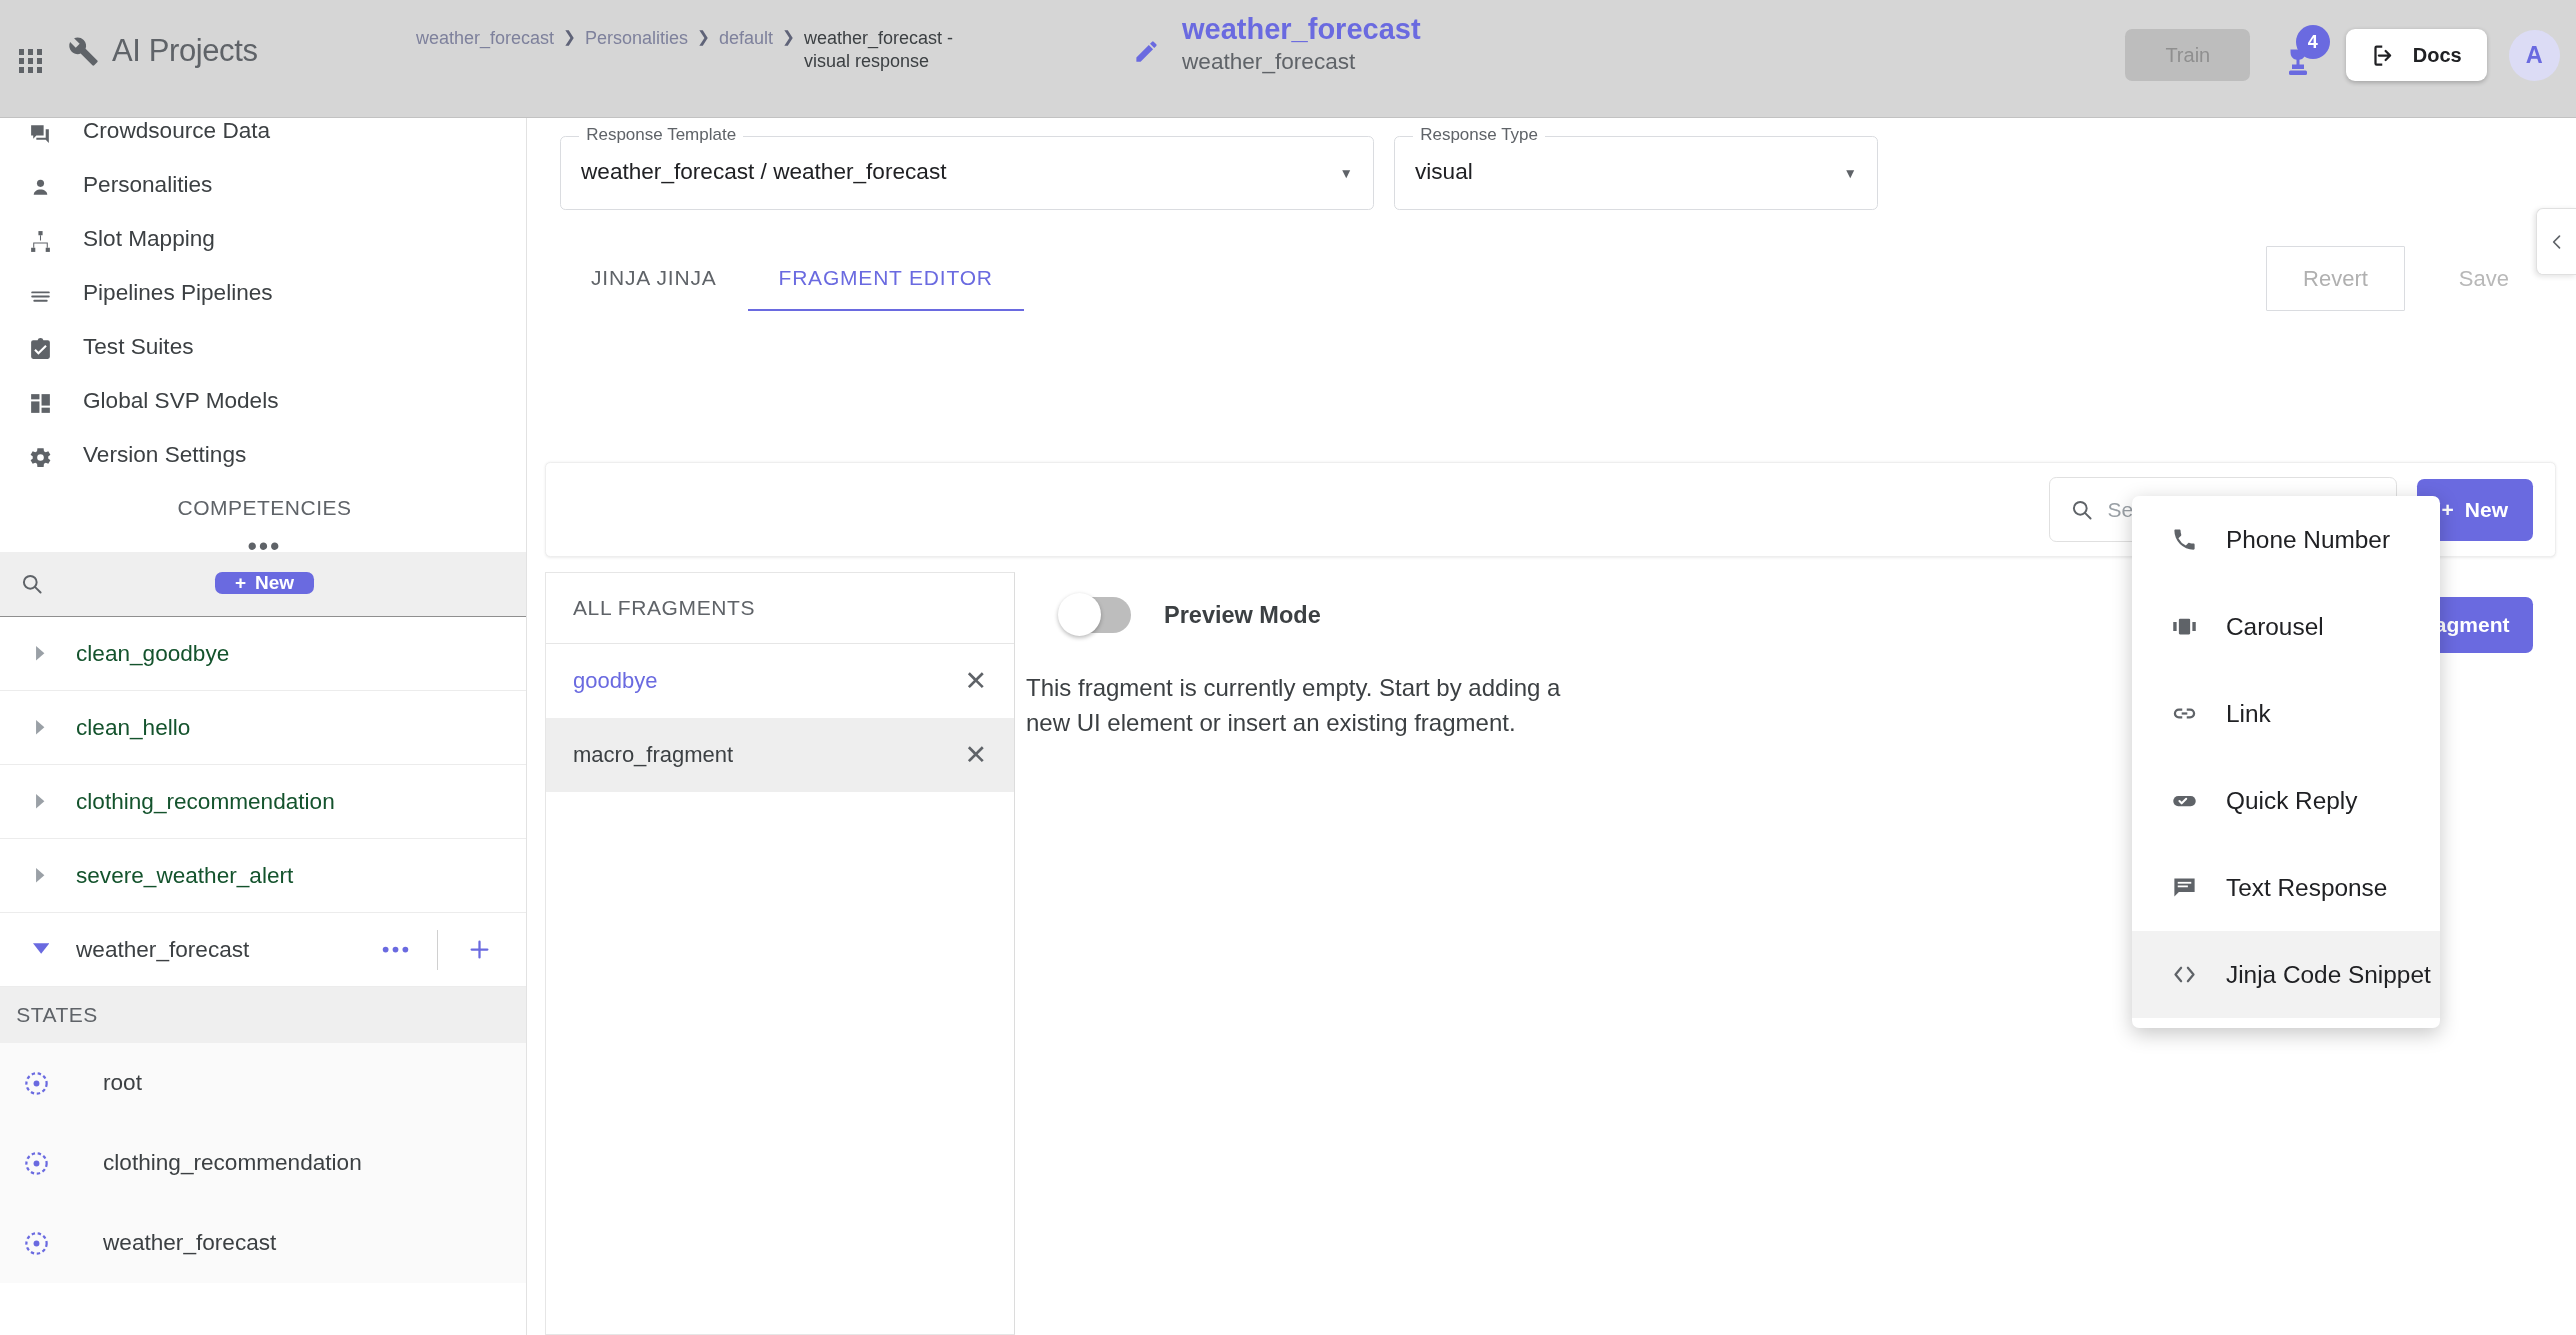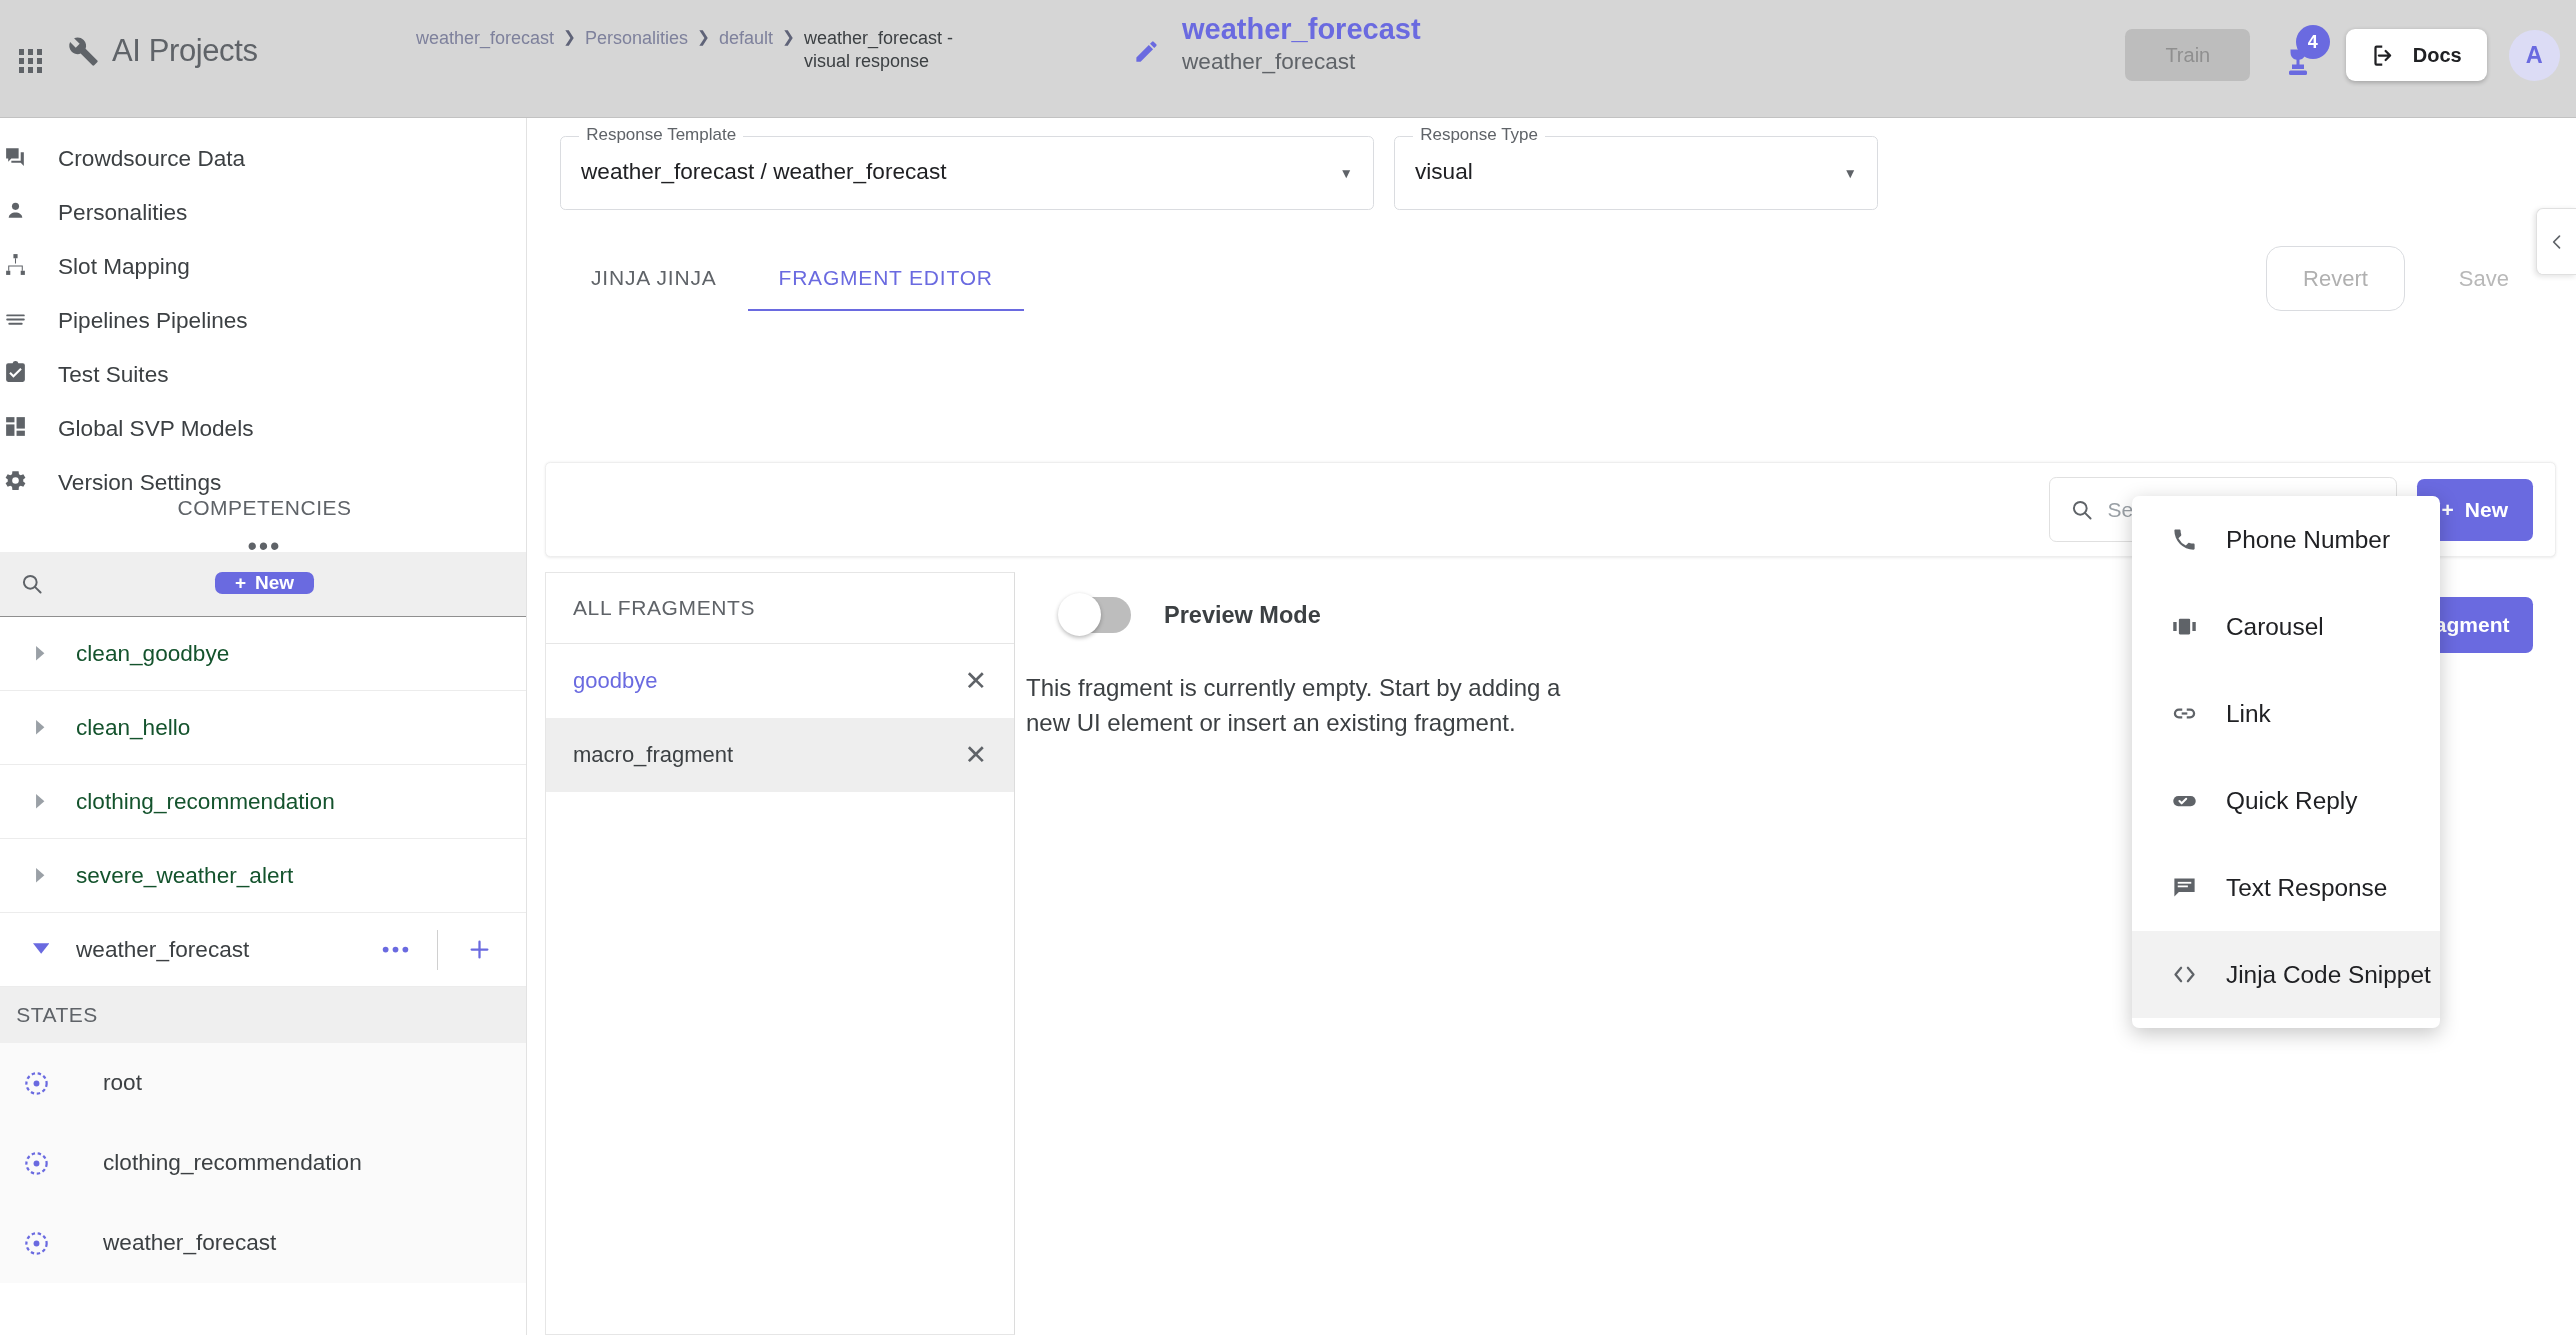--- a/index.html
+++ b/index.html
@@ -68,21 +68,21 @@
     width:51px; height:51px; border-radius:50%; background:#dcdcf5; color:#6a6ae0;
     font-size:23.5px; font-weight:bold; display:flex; align-items:center; justify-content:center; cursor:pointer;
   }
 
   
   .sidebar {
     position:absolute; left:0; top:118px; width:527px; height:1217px;
     background:#fff; border-right:0.9px solid #e2e2e2; overflow:hidden;
   }
   .nav-item {
-    height:54px; display:flex; align-items:flex-end; gap:27px; cursor:pointer;
+    height:54px; display:flex; align-items:flex-start; gap:27px; padding-left:25px; cursor:pointer;
   }
   .nav-ico { width:31px; height:31px; display:flex; align-items:center; justify-content:center; flex:0 0 31px; }
   .nav-label { font-size:22.6px; color:#3c4043; }
 
   .section-header {
     height:56px; display:flex; align-items:center; padding:0 22px 0 25px; gap:12.7px;flex-direction:column;
   }
   .section-title { font-size:21px; color:#5f6368; letter-spacing:0.5px; flex:1; }
   .dots-btn { font-size:27px; color:#5f6368; letter-spacing:1.8px; cursor:pointer; padding:0 9px; line-height:1;}
   .new-btn {
@@ -135,21 +135,21 @@
 
   .tabs { position:absolute; left:33px; top:128px; display:flex; gap:0; }
   .tab {
     height:65px; padding:0 31px; display:flex; align-items:center; font-size:21px;
     letter-spacing:0.8px; color:#5f6368; cursor:pointer; border-bottom:2.7px solid transparent;
   }
   .tab.active { color:#6a6ae0; border-bottom:2.7px solid #6a6ae0; }
 
   .edit-actions { position:absolute; right:31px; top:128px; display:flex; gap:18px; align-items:center; }
   .revert-btn {
-    height:65px; padding:0 36px; border-radius:15px; border:0.9px solid #dadce0; background:#fff;
+    height:65px; padding:0 36px; border-radius:1px; border:0.9px solid #dadce0; background:#fff;
     font-size:22px; color:#b0b0b0; cursor:pointer;
   }
   .save-btn {
     height:65px; padding:0 36px; border-radius:7.2px; border:none; background:transparent;
     font-size:22px; color:#b8b8b8; cursor:pointer;
   }
 
   .search-panel {
     position:absolute; left:18px; top:344px; right:20px; height:95px;
     background:#fff; border:0.9px solid #eee; border-radius:5.4px;

